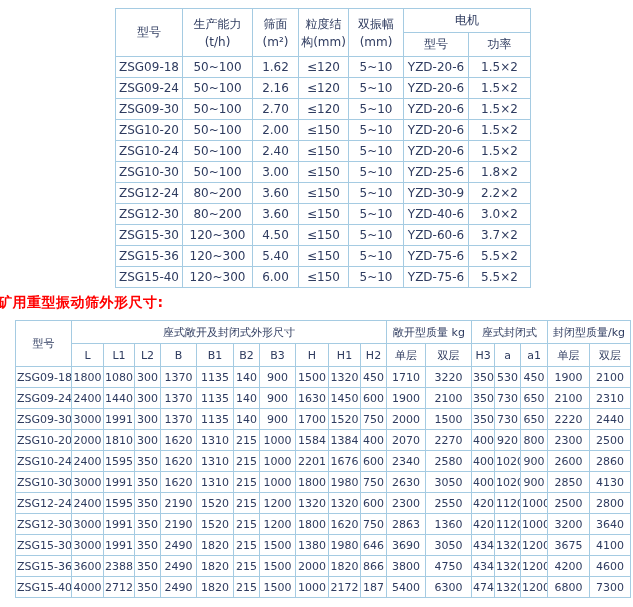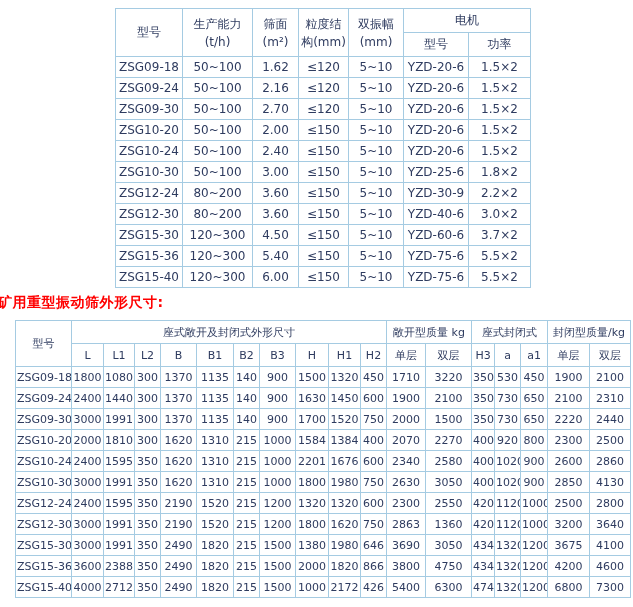--- a/index.html
+++ b/index.html
@@ -428,21 +428,21 @@
           <td>ZSG15-40</td>
           <td>4000</td>
           <td>2712</td>
           <td>350</td>
           <td>2490</td>
           <td>1820</td>
           <td>215</td>
           <td>1500</td>
           <td>1000</td>
           <td>2172</td>
-          <td>426</td>
+          <td>187</td>
           <td>5400</td>
           <td>6300</td>
           <td>474</td>
           <td>1320</td>
           <td>1200</td>
           <td>6800</td>
           <td>7300</td>
         </tr>
       </tbody>
   </table>

